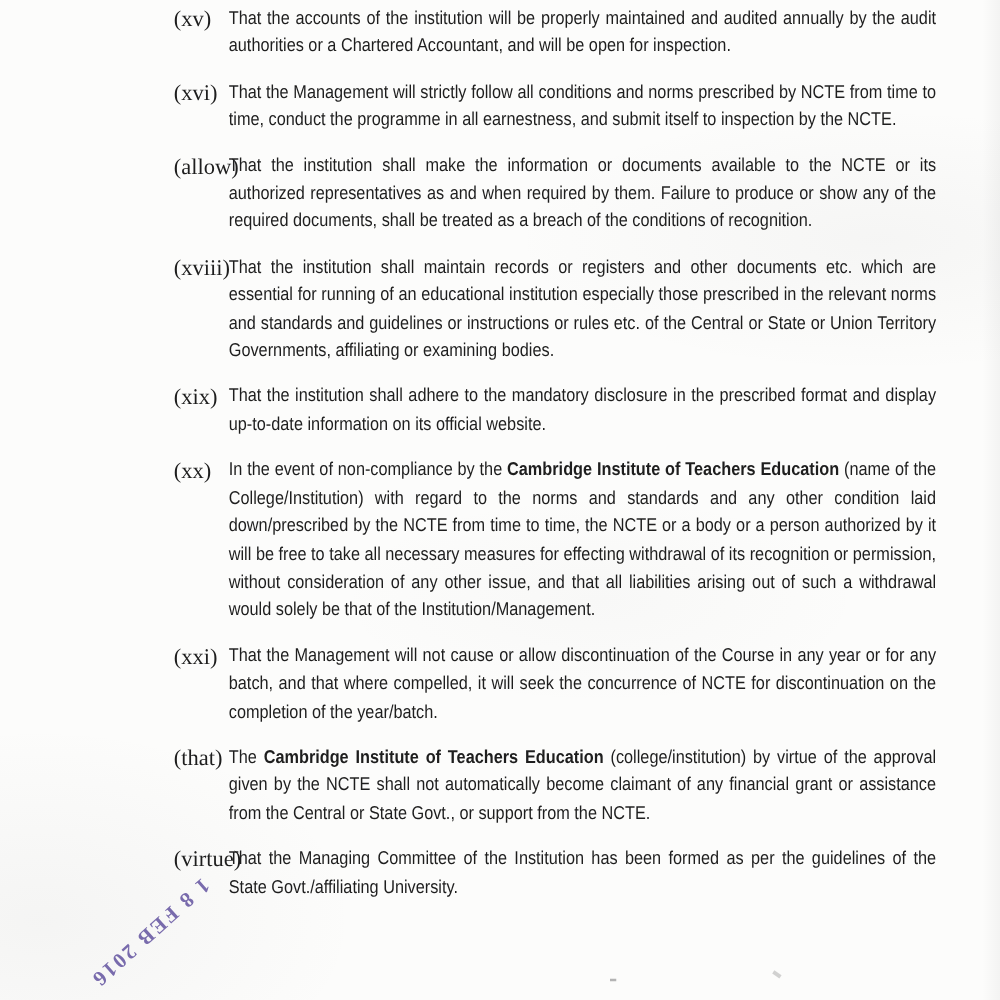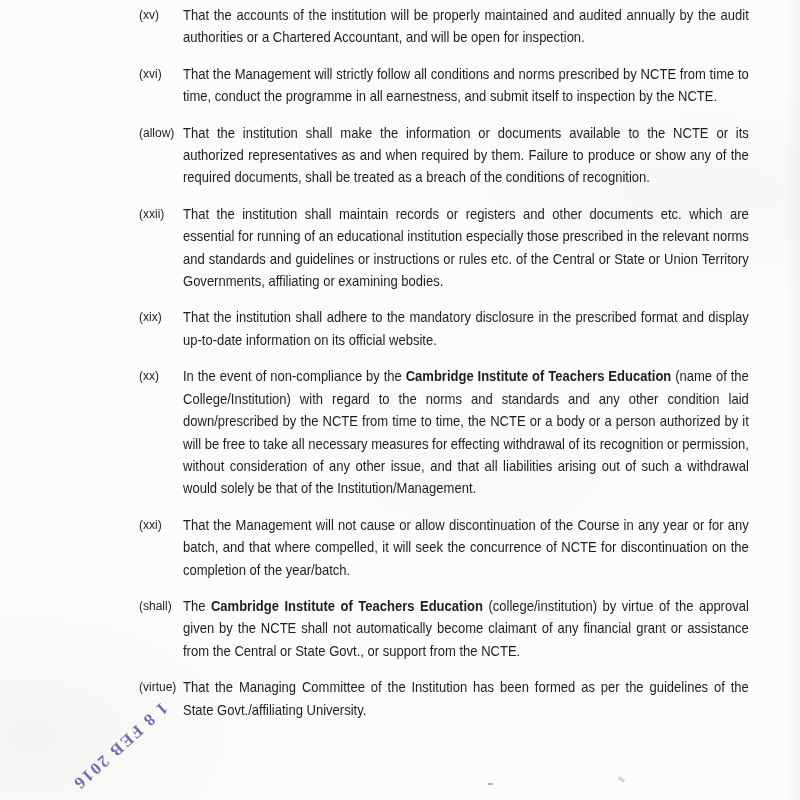--- a/index.html
+++ b/index.html
@@ -28,23 +28,24 @@
     width: 700px;
   }
   .clause {
     display: flex;
     align-items: flex-start;
     margin: 0 0 14px 0;
   }
   .num {
     flex: none;
     width: 44px;
-    font-size: 12px;
+    font-size: 18px;
     line-height: 22.4px;
     white-space: nowrap;
+    font-family: Liberation Serif, serif;
   }
   .body {
     margin: 0;
     width: 643px;
     transform: scaleX(0.88);
     transform-origin: 0 0;
     font-size: 14.8px;
     line-height: 22.4px;
     text-align: justify;
   }
@@ -81,37 +82,37 @@
       </div>
       <div class="clause">
         <span class="num">(xvi)</span>
         <p class="body"><span>That the Management will strictly follow all conditions and norms prescribed by NCTE from time to time, conduct the programme in all earnestness, and submit itself to inspection by the NCTE.</span></p>
       </div>
       <div class="clause">
         <span class="num">(allow)</span>
         <p class="body"><span>That the institution shall make the information or documents available to the NCTE or its authorized representatives as and when required by them. Failure to produce or show any of the required documents, shall be treated as a breach of the conditions of recognition.</span></p>
       </div>
       <div class="clause">
-        <span class="num">(xxii)</span>
+        <span class="num">(xviii)</span>
         <p class="body"><span>That the institution shall maintain records or registers and other documents etc. which are essential for running of an educational institution especially those prescribed in the relevant norms and standards and guidelines or instructions or rules etc. of the Central or State or Union Territory Governments, affiliating or examining bodies.</span></p>
       </div>
       <div class="clause">
         <span class="num">(xix)</span>
         <p class="body"><span>That the institution shall adhere to the mandatory disclosure in the prescribed format and display up-to-date information on its official website.</span></p>
       </div>
       <div class="clause">
         <span class="num">(xx)</span>
         <p class="body"><span>In the event of non-compliance by the </span><b>Cambridge Institute of Teachers Education</b><span> (name of the College/Institution) with regard to the norms and standards and any other condition laid down/prescribed by the NCTE from time to time, the NCTE or a body or a person authorized by it will be free to take all necessary measures for effecting withdrawal of its recognition or permission, without consideration of any other issue, and that all liabilities arising out of such a withdrawal would solely be that of the Institution/Management.</span></p>
       </div>
       <div class="clause">
         <span class="num">(xxi)</span>
         <p class="body"><span>That the Management will not cause or allow discontinuation of the Course in any year or for any batch, and that where compelled, it will seek the concurrence of NCTE for discontinuation on the completion of the year/batch.</span></p>
       </div>
       <div class="clause">
-        <span class="num">(shall)</span>
+        <span class="num">(that)</span>
         <p class="body"><span>The </span><b>Cambridge Institute of Teachers Education</b><span> (college/institution) by virtue of the approval given by the NCTE shall not automatically become claimant of any financial grant or assistance from the Central or State Govt., or support from the NCTE.</span></p>
       </div>
       <div class="clause">
         <span class="num">(virtue)</span>
         <p class="body"><span>That the Managing Committee of the Institution has been formed as per the guidelines of the State Govt./affiliating University.</span></p>
       </div>
     </div>
   <div class="stamp" style="color: rgb(99, 83, 160);">1 8 FEB 2016</div>
   <div class="speck-1"></div>
   <div class="speck-2"></div>

